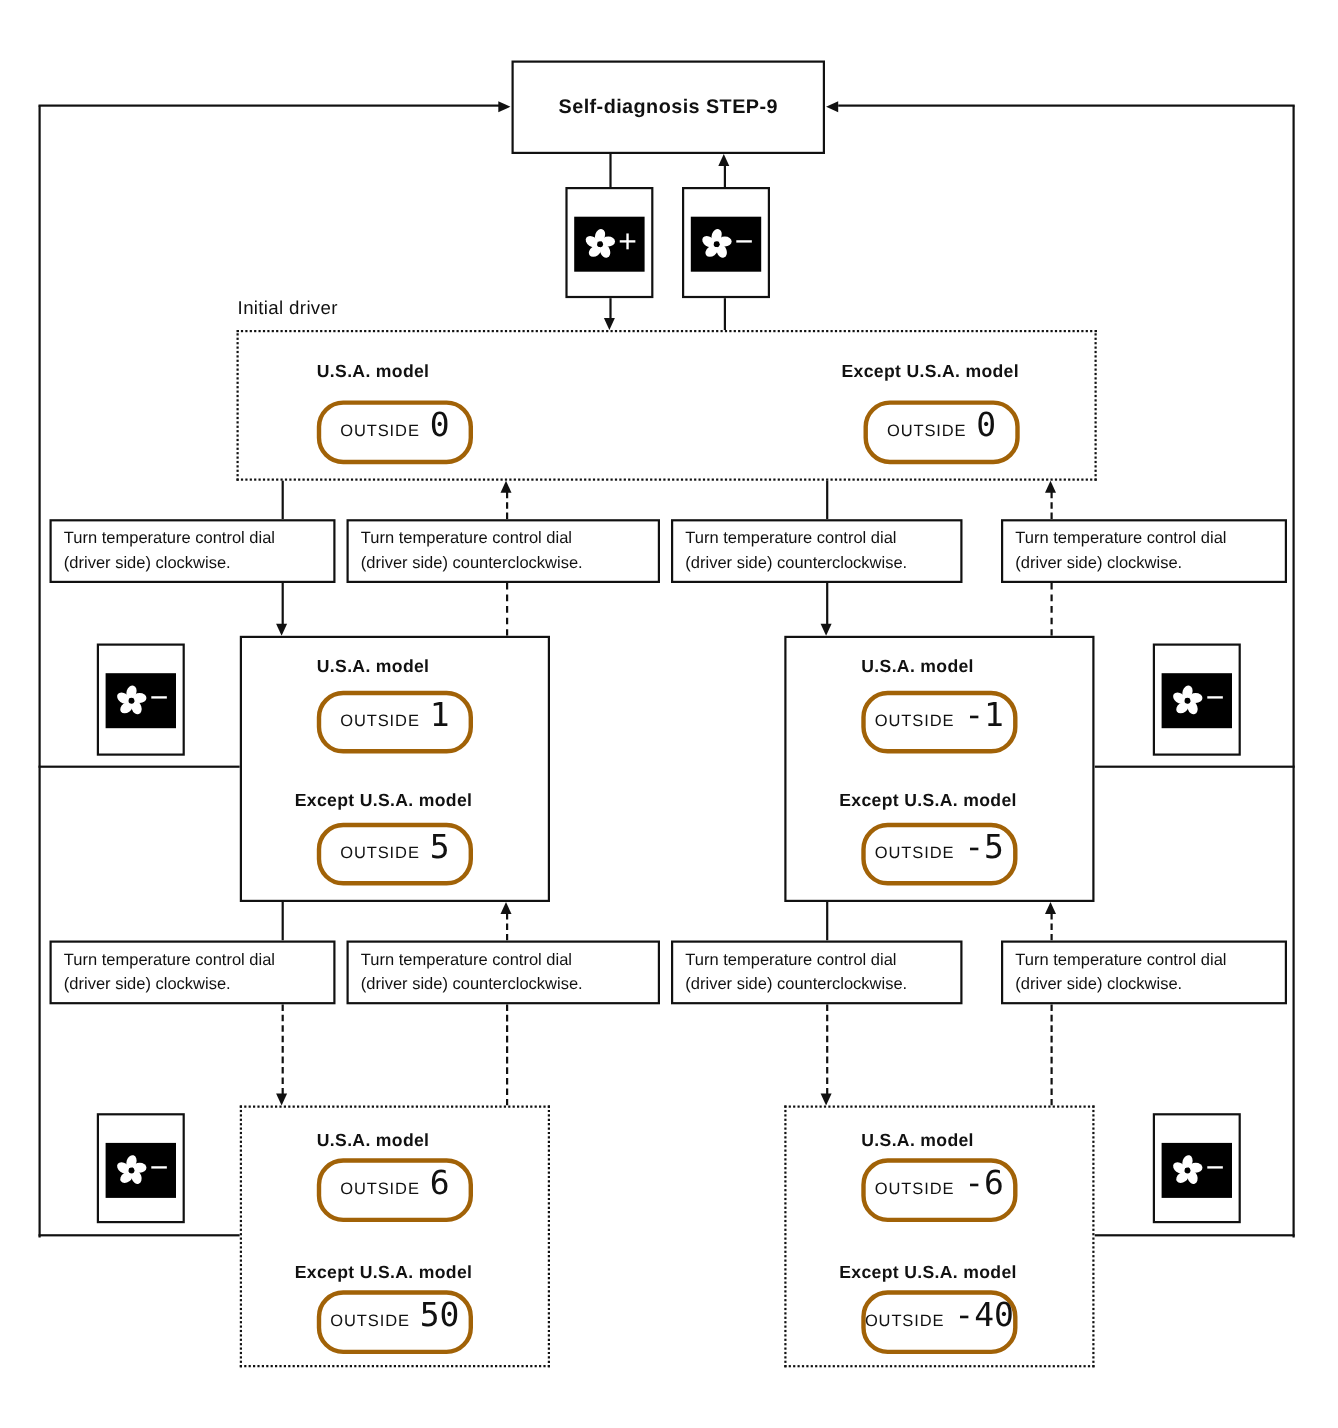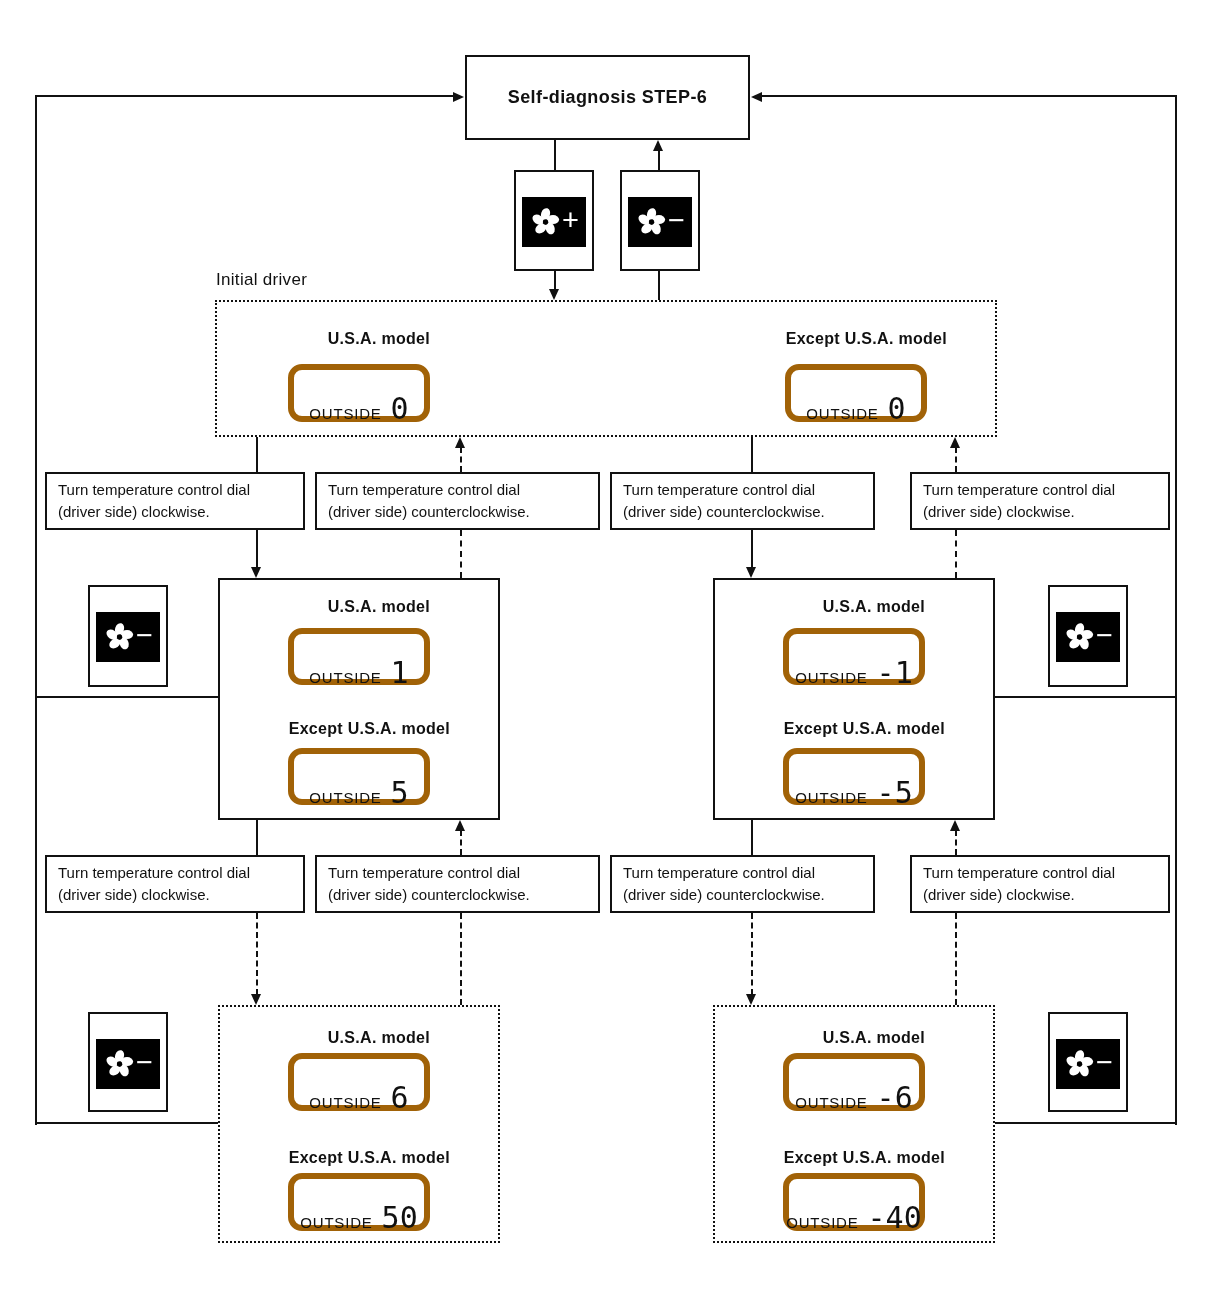--- a/index.html
+++ b/index.html
@@ -20,24 +20,24 @@
   .arr.left {border-top:5px solid transparent;border-bottom:5px solid transparent;border-right:11px solid #111;}
 
   
   .step5{position:absolute;left:465px;top:55px;width:285px;height:85px;border:2px solid #111;
          display:flex;align-items:center;justify-content:center;
          font-size:18px;font-weight:bold;letter-spacing:.4px;background:#fff;}
 
   .panel{position:absolute;background:#fff;border:2px solid #111;}
   .panel.dotted{border-style:dotted;}
 
-  .plabel{position:absolute;text-align:right;font-size:16px;font-weight:bold;letter-spacing:.3px;}
-
-  .disp{position:absolute;border:6px solid #a16207;border-radius:14px;background:#fff;
-        display:flex;align-items:baseline;justify-content:center;gap:9px;padding-top:24px;}
+  .plabel{position:absolute;text-align:left;font-size:16px;font-weight:bold;letter-spacing:.3px;}
+
+  .disp{position:absolute;border:4px solid #a16207;border-radius:24px;background:#fff;
+        display:flex;align-items:baseline;justify-content:center;gap:9px;padding-top:4px;}
   .disp .pfx{font-size:15px;letter-spacing:.8px;}
   .disp .val{font-family:"DejaVu Sans Mono",monospace;font-size:30px;line-height:1;}
 
   .instr{position:absolute;height:58px;border:2px solid #111;background:#fff;
          display:flex;align-items:center;padding-left:11px;}
   .instr span{font-size:15px;font-weight:500;line-height:1.5;white-space:pre-line;}
 
   .fanbox{position:absolute;width:80px;border:2px solid #111;background:#fff;}
   .fanbox .blk{position:absolute;left:6px;top:25px;width:64px;height:50px;background:#000;
                display:flex;align-items:center;justify-content:space-between;padding:0 7px;}
@@ -68,21 +68,21 @@
   <div class="hl" style="left:35px;top:95px;width:420px;"></div>
   <div class="arr right" style="left:453px;top:92px;"></div>
   <div class="hl" style="left:762px;top:95px;width:415px;"></div>
   <div class="arr left" style="left:751px;top:92px;"></div>
   <div class="hl" style="left:35px;top:696px;width:183px;"></div>
   <div class="hl" style="left:995px;top:696px;width:182px;"></div>
   <div class="hl" style="left:35px;top:1122px;width:183px;"></div>
   <div class="hl" style="left:995px;top:1122px;width:182px;"></div>
 
   <div class="step5">
-    <span>Self-diagnosis STEP-6</span>
+    <span>Self-diagnosis STEP-9</span>
   </div>
 
   <div class="vl" style="left:554px;top:140px;height:30px;"></div>
   <div class="vl" style="left:554px;top:271px;height:19px;"></div>
   <div class="arr down" style="left:549px;top:289px;"></div>
   <div class="vl" style="left:658px;top:150px;height:20px;"></div>
   <div class="arr up" style="left:653px;top:140px;"></div>
   <div class="vl" style="left:658px;top:271px;height:29px;"></div>
 
   <div class="fanbox" style="left:514px;top:170px;height:101px;">

